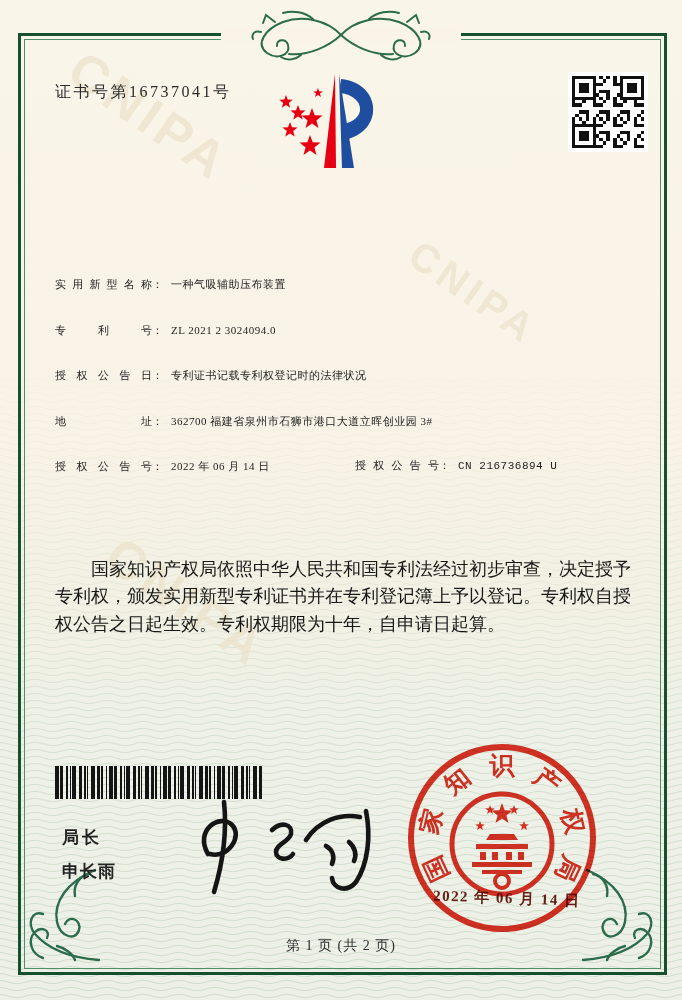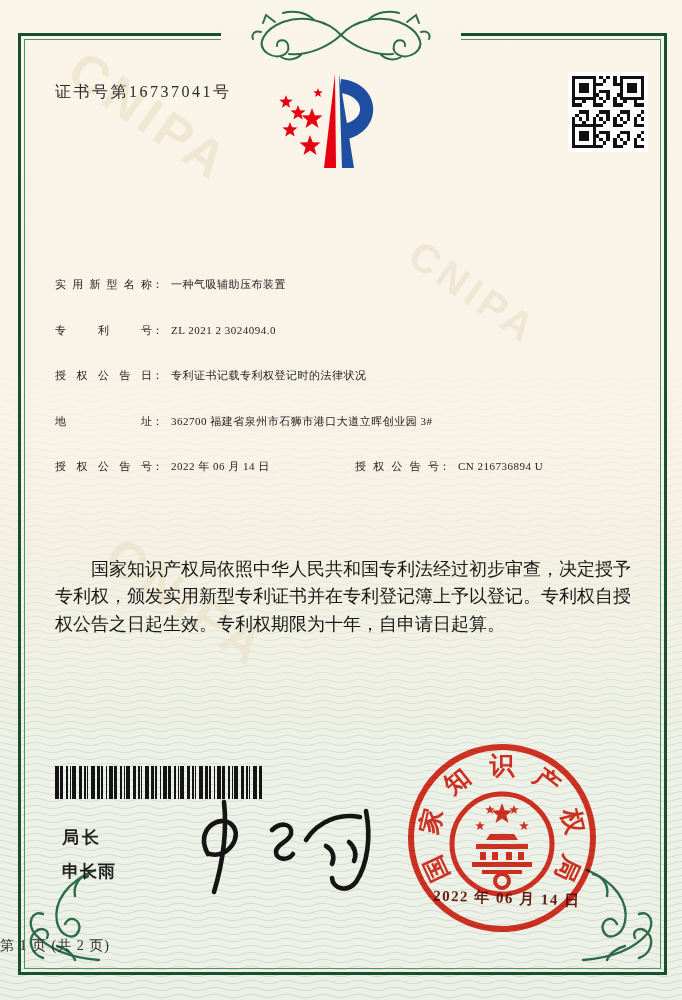--- a/index.html
+++ b/index.html
@@ -48,21 +48,21 @@
   .signer-title{left:62px;top:826px;font-family:"Liberation Sans","DejaVu Sans",sans-serif;
                 font-size:17px;font-weight:bold;letter-spacing:3px;color:#222;z-index:5;}
   .signer-name{left:62px;top:860px;font-family:"Liberation Sans","DejaVu Sans",sans-serif;
                font-size:17px;font-weight:bold;letter-spacing:1px;color:#222;z-index:5;}
   .signature{left:168px;top:796px;z-index:5;}
   
   .seal{left:402px;top:738px;z-index:6;mix-blend-mode:multiply;opacity:.94;}
   .seal-date{left:433px;top:889px;z-index:7;font-size:15px;letter-spacing:1.5px;color:#6d2318;
              font-weight:bold;transform:rotate(2deg);mix-blend-mode:multiply;}
   
-  .footer{left:0;top:937px;width:682px;text-align:left;font-size:14px;letter-spacing:1px;
+  .footer{left:0;top:937px;width:682px;text-align:center;font-size:14px;letter-spacing:1px;
           color:#2c2c2c;z-index:5;}
 </style>
 </head>
 <body>
 
 <div class="stage">
 
   <svg id="waves" width="682" height="1000" viewBox="0 0 682 1000">
       <path d="M-10 380 q9 -3.2 18 0 t18 0 q9 -3.2 18 0 t18 0 q9 -3.2 18 0 t18 0 q9 -3.2 18 0 t18 0 q9 -3.2 18 0 t18 0 q9 -3.2 18 0 t18 0 q9 -3.2 18 0 t18 0 q9 -3.2 18 0 t18 0 q9 -3.2 18 0 t18 0 q9 -3.2 18 0 t18 0 q9 -3.2 18 0 t18 0 q9 -3.2 18 0 t18 0 q9 -3.2 18 0 t18 0 q9 -3.2 18 0 t18 0 q9 -3.2 18 0 t18 0 q9 -3.2 18 0 t18 0 q9 -3.2 18 0 t18 0 q9 -3.2 18 0 t18 0 q9 -3.2 18 0 t18 0 q9 -3.2 18 0 t18 0" fill="none" stroke="#b9cdb4" stroke-width="0.9" opacity="0.6"></path>
       <path d="M-10 387 q9 -3.2 18 0 t18 0 q9 -3.2 18 0 t18 0 q9 -3.2 18 0 t18 0 q9 -3.2 18 0 t18 0 q9 -3.2 18 0 t18 0 q9 -3.2 18 0 t18 0 q9 -3.2 18 0 t18 0 q9 -3.2 18 0 t18 0 q9 -3.2 18 0 t18 0 q9 -3.2 18 0 t18 0 q9 -3.2 18 0 t18 0 q9 -3.2 18 0 t18 0 q9 -3.2 18 0 t18 0 q9 -3.2 18 0 t18 0 q9 -3.2 18 0 t18 0 q9 -3.2 18 0 t18 0 q9 -3.2 18 0 t18 0 q9 -3.2 18 0 t18 0 q9 -3.2 18 0 t18 0 q9 -3.2 18 0 t18 0" fill="none" stroke="#b9cdb4" stroke-width="0.9" opacity="0.6"></path>
@@ -683,21 +683,21 @@
       
     </div>
 
     <div class="field-row">
       <span class="flabel">地址</span><span class="fcolon">：</span><span class="fvalue">362700 福建省泉州市石狮市港口大道立晖创业园 3#</span>
       
     </div>
 
     <div class="field-row">
       <span class="flabel">授权公告号</span><span class="fcolon">：</span><span class="fvalue">2022 年 06 月 14 日</span>
-      <span class="fpair2" style="display: inline;">
+      <span class="fpair2" style="display: inline; font-family: Liberation Mono, monospace;">
         <span class="flabel">授权公告号</span><span class="fcolon">：</span><span class="fvalue">CN 216736894 U</span>
       </span>
     </div>
   </div>
 
   <div class="abs bodytext">
     <p>国家知识产权局依照中华人民共和国专利法经过初步审查，决定授予专利权，颁发实用新型专利证书并在专利登记簿上予以登记。专利权自授权公告之日起生效。专利权期限为十年，自申请日起算。</p>
   </div>
 
   <div class="abs barcode" id="barcode">

